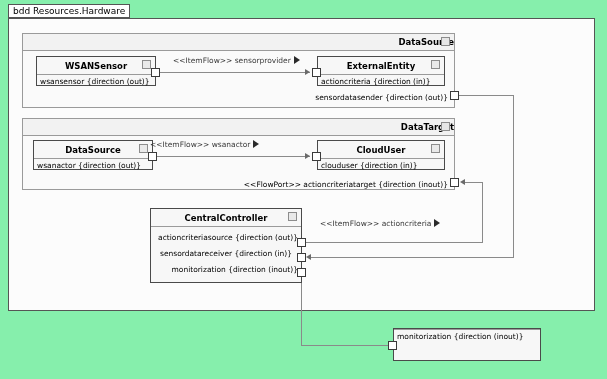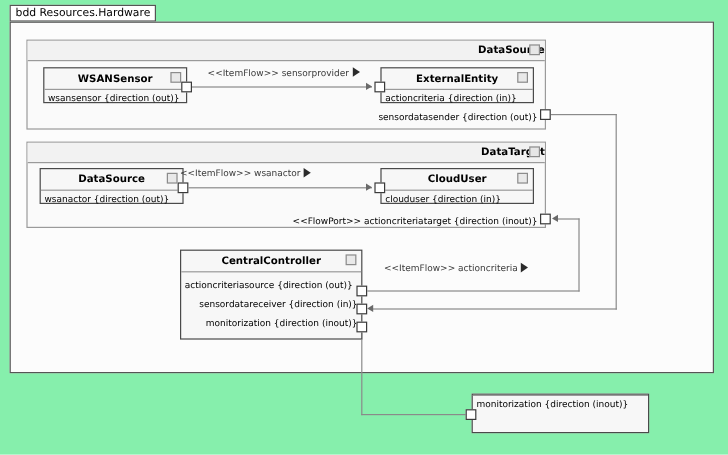--- a/index.html
+++ b/index.html
@@ -271,22 +271,22 @@
 
   <div class="pkg-feat" style="left:200px; top:180px; width:248px;">&lt;&lt;FlowPort&gt;&gt; actioncriteriatarget {direction (inout)}</div>
   <div class="port" style="left:450px; top:178px;"></div>
 
   <div class="block" style="left:150px; top:208px; width:152px; height:75px;">
     <div class="block-title">
       <span>CentralController</span>
       <span class="corner-icon"></span>
     </div>
     <div class="block-sep"></div>
-    <div class="block-feat" style="padding-top:5px;">actioncriteriasource {direction (out)}</div>
-    <div class="block-feat" style="text-align:right; padding-top:3px;">sensordatareceiver {direction (in)}</div>
+    <div class="block-feat" style="text-align:right; padding-top:5px;">actioncriteriasource {direction (out)}</div>
+    <div class="block-feat" style="text-align:center; padding-top:3px;">sensordatareceiver {direction (in)}</div>
     <div class="block-feat" style="text-align:right; padding-top:3px;">monitorization {direction (inout)}</div>
   </div>
   <div class="port" style="left:297px; top:238px;"></div>
   <div class="port" style="left:297px; top:253px;"></div>
   <div class="port" style="left:297px; top:268px;"></div>
 
   <div class="flow-label" style="left:320px; top:219px;">
     <span>&lt;&lt;ItemFlow&gt;&gt; actioncriteria</span><span class="tri"></span>
   </div>
 

